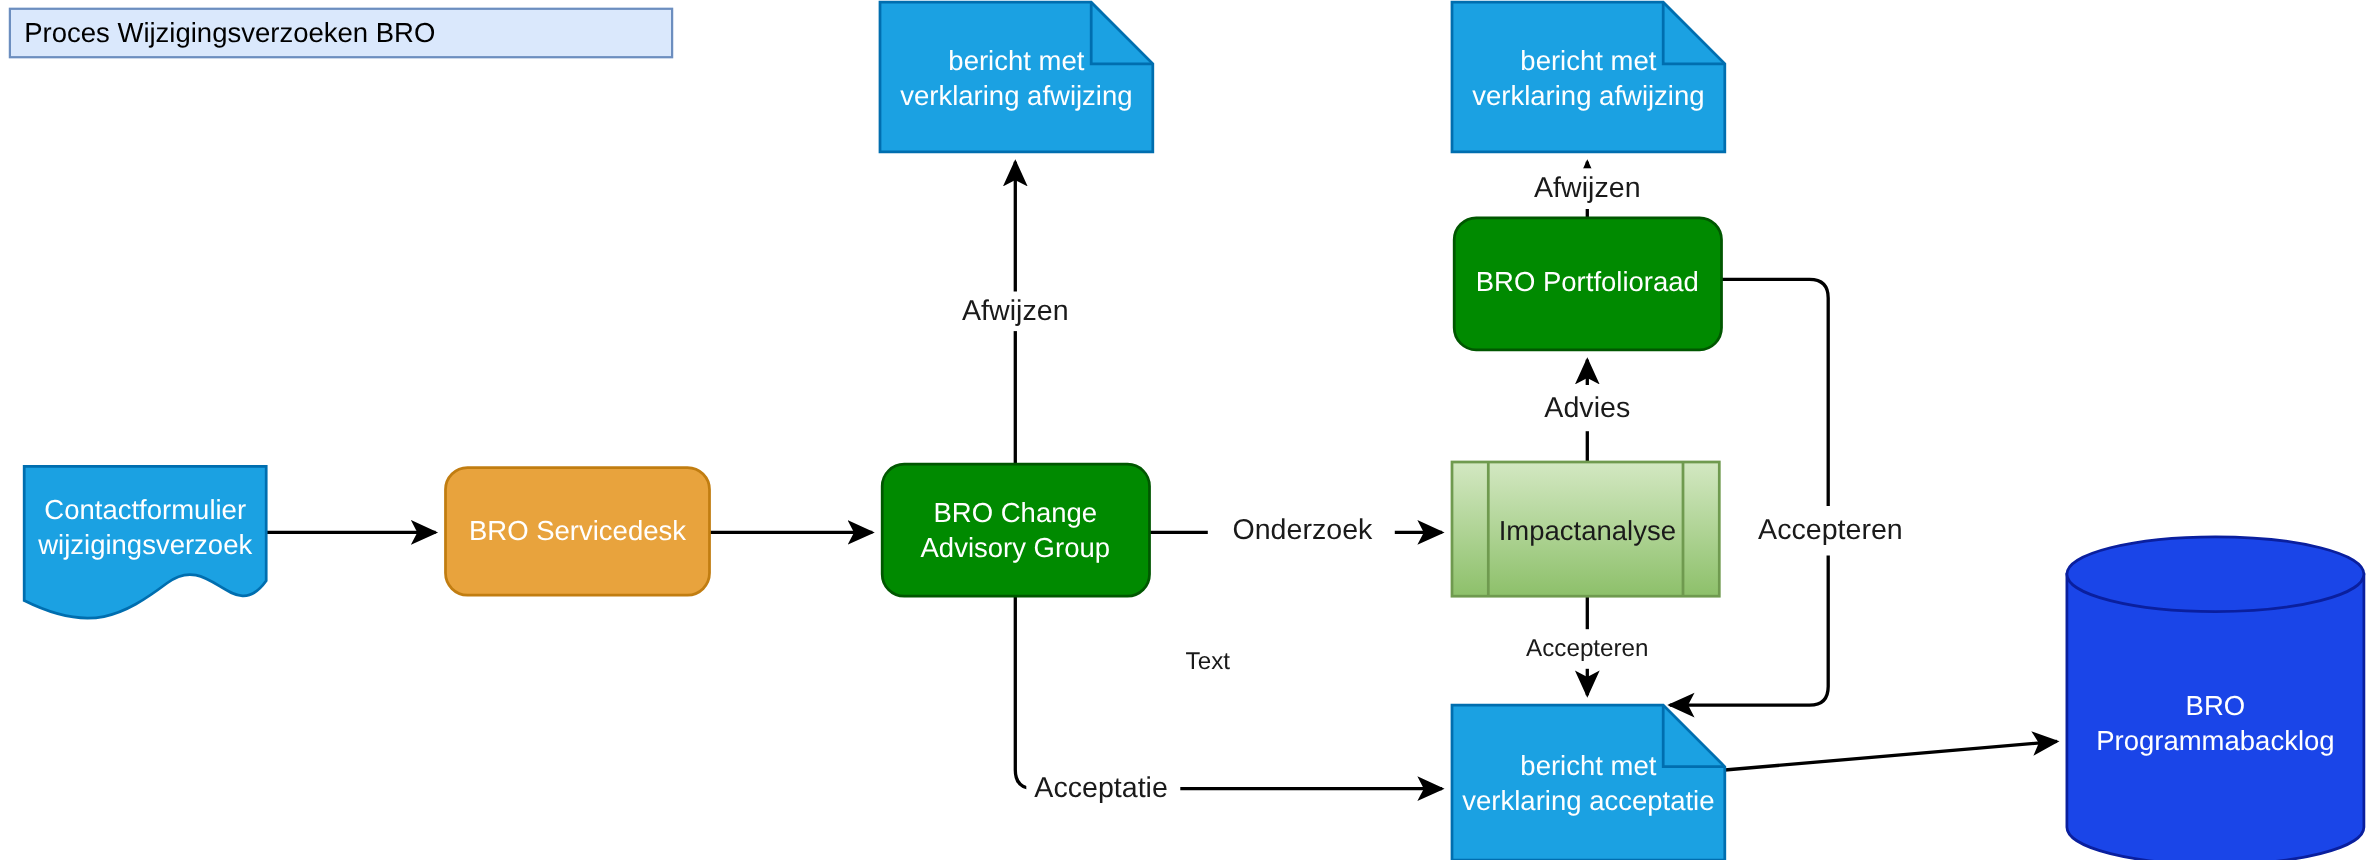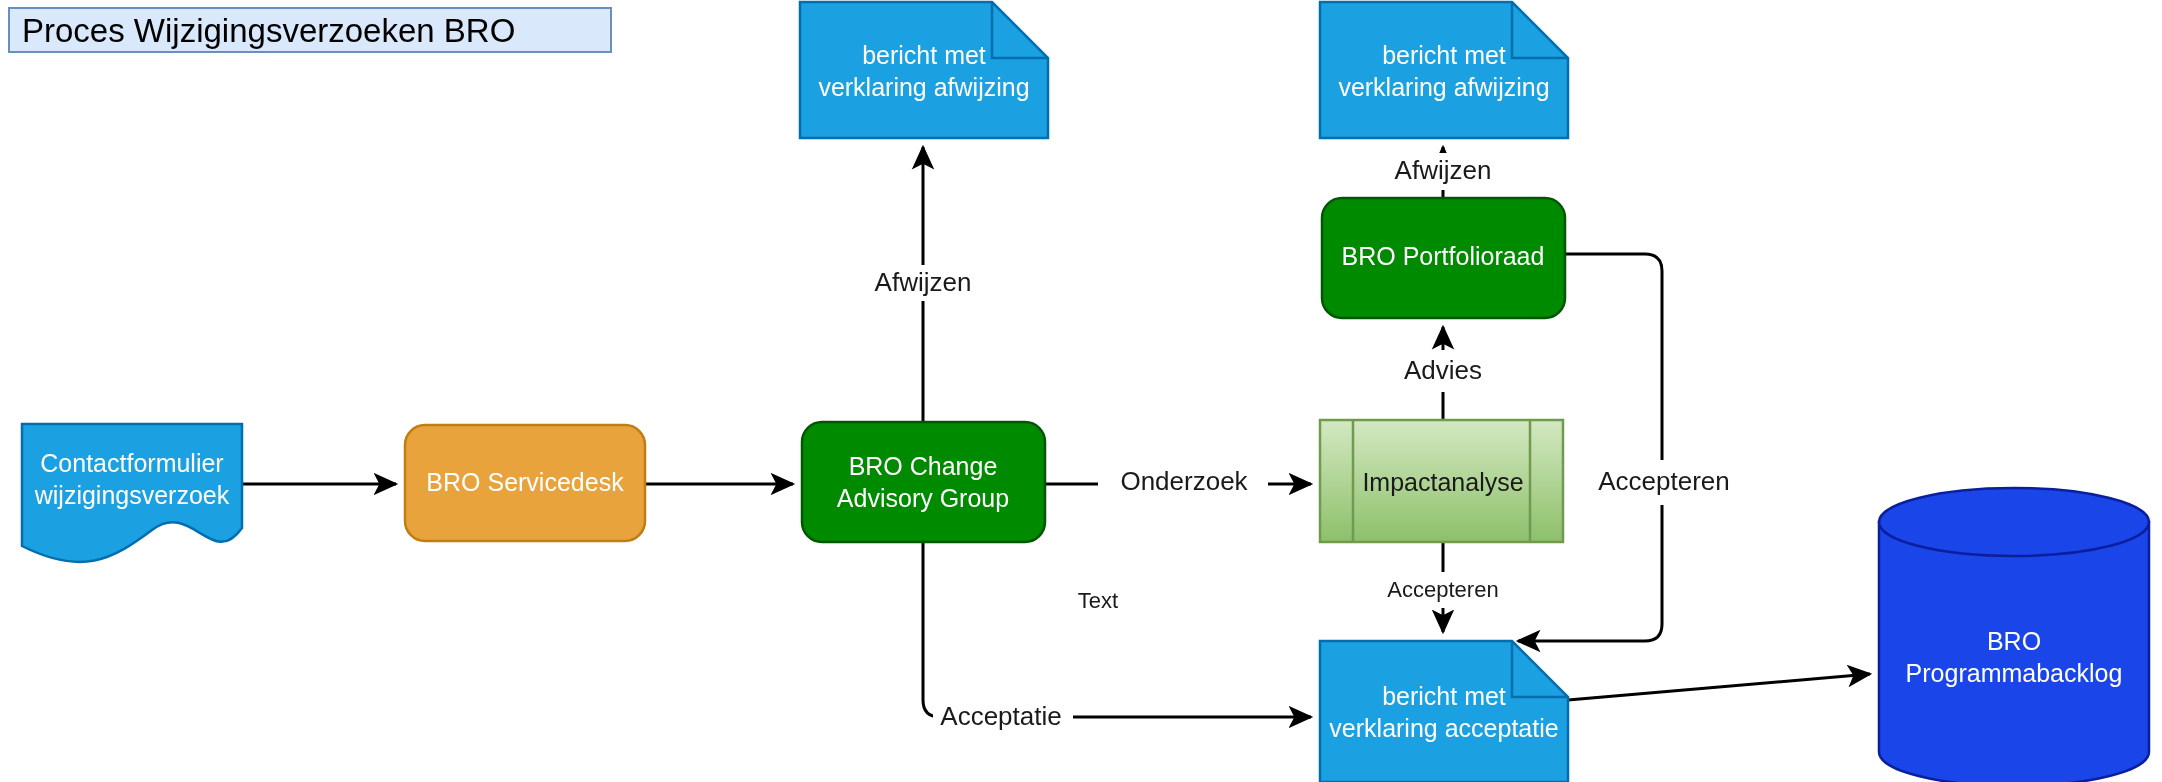--- a/index.html
+++ b/index.html
@@ -52,21 +52,21 @@
     height: 46px;
     background: #dae8fc;
     border: 2px solid #6c8ebf;
     box-sizing: border-box;
     display: flex;
     align-items: center;
     padding-left: 12px;
   }
   .title-box span {
     font-family: "Liberation Sans", sans-serif;
-    font-size: 33px;
+    font-size: 25px;
     color: #000000;
     line-height: 1;
     white-space: nowrap;
   }
   .flow-line {
     fill: none;
     stroke: #000000;
     stroke-width: 3;
   }
 </style>

